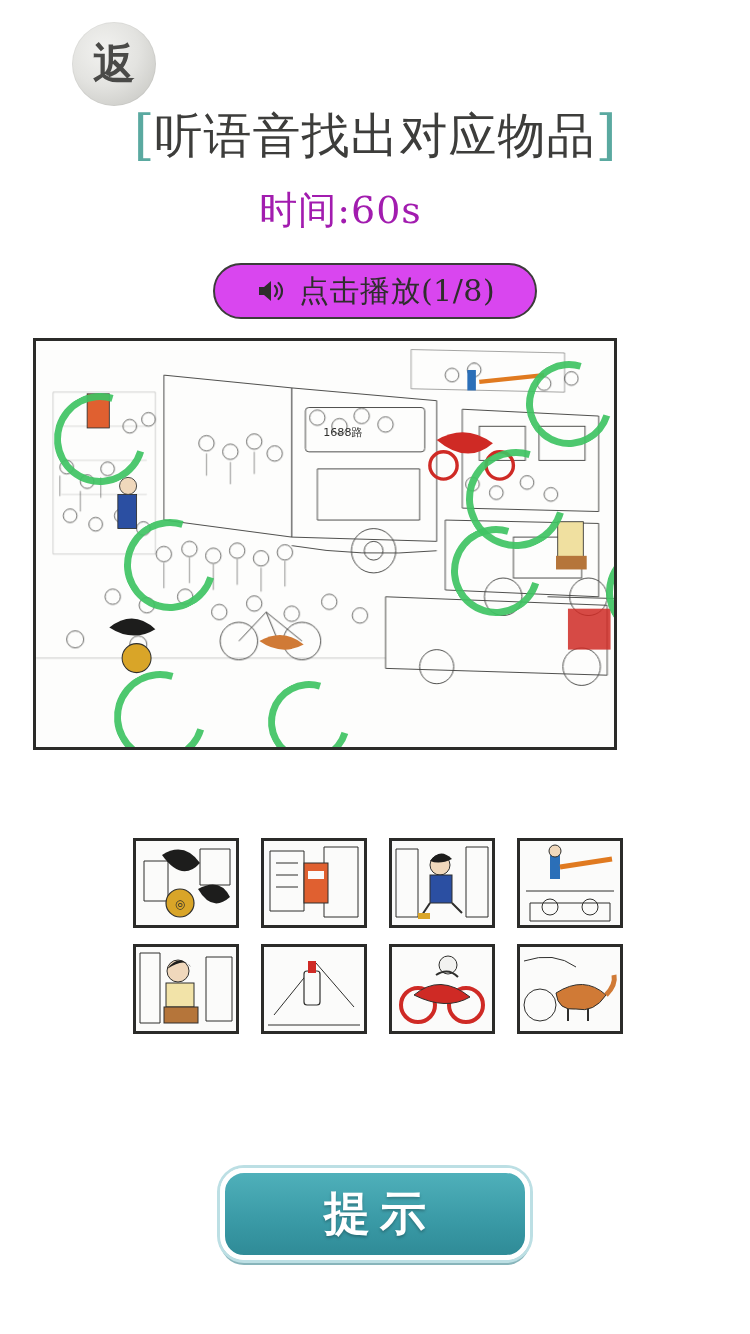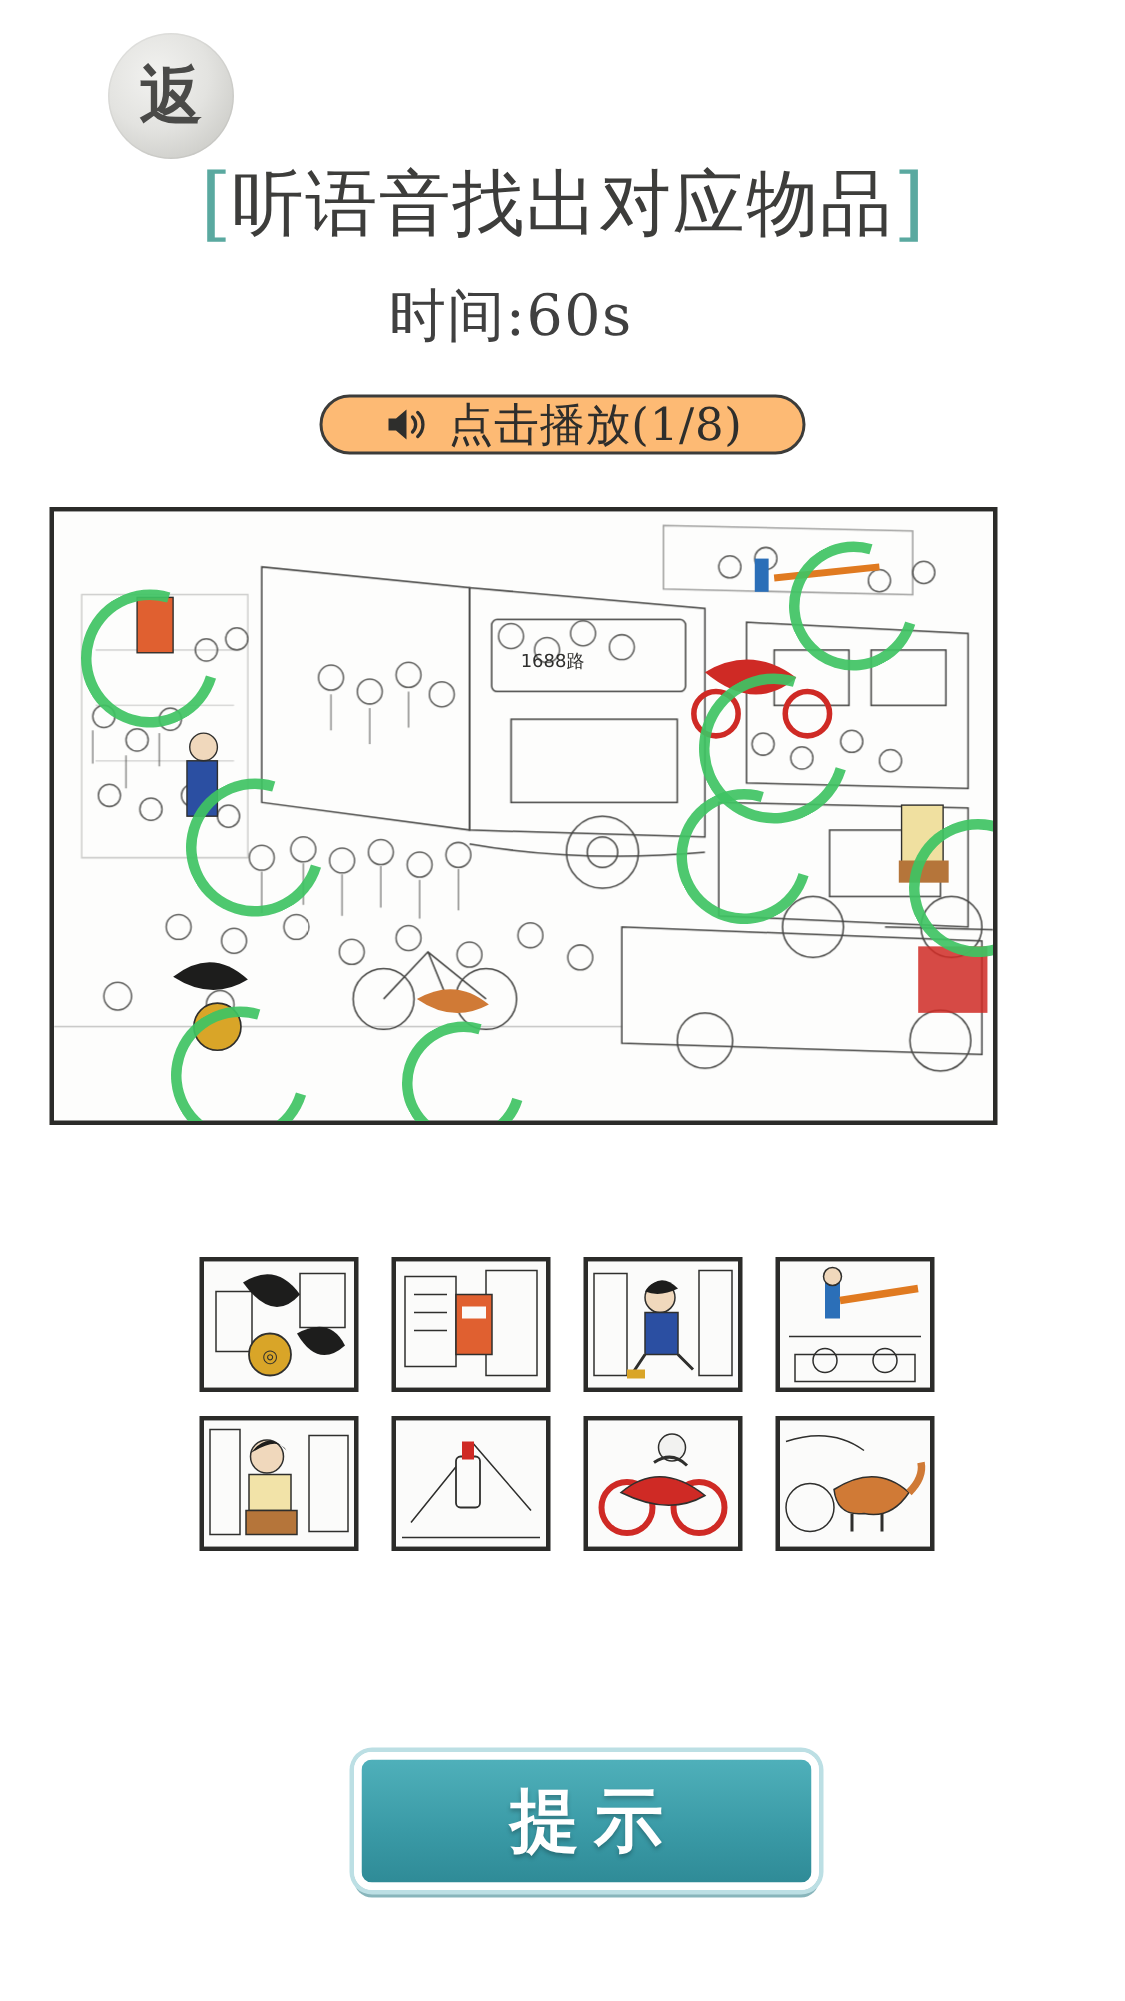--- a/index.html
+++ b/index.html
@@ -73,34 +73,34 @@
 
   
   .timer {
     position: absolute;
     top: 185px;
     left: 0;
     width: 681px;
     text-align: center;
     font-family: "DejaVu Serif", "Liberation Serif", serif;
     font-size: 38px;
-    color: #404040;
+    color: #a21caf;
     letter-spacing: 1px;
   }
 
   
   .play-pill {
     position: absolute;
     top: 263px;
     left: 213px;
     width: 324px;
-    height: 40px;
+    height: 56px;
     border: 2px solid #3c3c3a;
     border-radius: 28px;
-    background: #fdba74;
+    background: #d946ef;
     display: flex;
     align-items: center;
     justify-content: center;
     gap: 14px;
     cursor: pointer;
     box-sizing: border-box;
   }
   .speaker-icon {
     width: 30px;
     height: 30px;
@@ -112,21 +112,21 @@
     font-size: 30px;
     color: #2e2e2c;
     letter-spacing: 0.5px;
   }
 
   
   .scene {
     position: absolute;
     left: 33px;
     top: 338px;
-    width: 632px;
+    width: 584px;
     height: 412px;
     border: 3px solid #2b2b29;
     background: #fdfdfc;
     overflow: hidden;
     box-sizing: border-box;
   }
   .scene-canvas {
     position: absolute;
     inset: 0;
   }
@@ -159,25 +159,25 @@
     background: #fbfbfa;
     position: relative;
     overflow: hidden;
     box-sizing: border-box;
     cursor: pointer;
   }
 
   
   .hint-button {
     position: absolute;
-    left: 236px;
+    left: 220px;
     top: 1168px;
     width: 310px;
     height: 92px;
-    border-radius: 12px;
+    border-radius: 24px;
     background: linear-gradient(180deg, #4fb0ba 0%, #3a9aa6 58%, #2f8b97 100%);
     border: 5px solid #ffffff;
     box-shadow: 0 0 0 3px #bcdfe4, 0 5px 0 0 rgba(39,120,131,0.55);
     display: flex;
     align-items: center;
     justify-content: center;
     box-sizing: border-box;
     cursor: pointer;
   }
   .hint-label {

